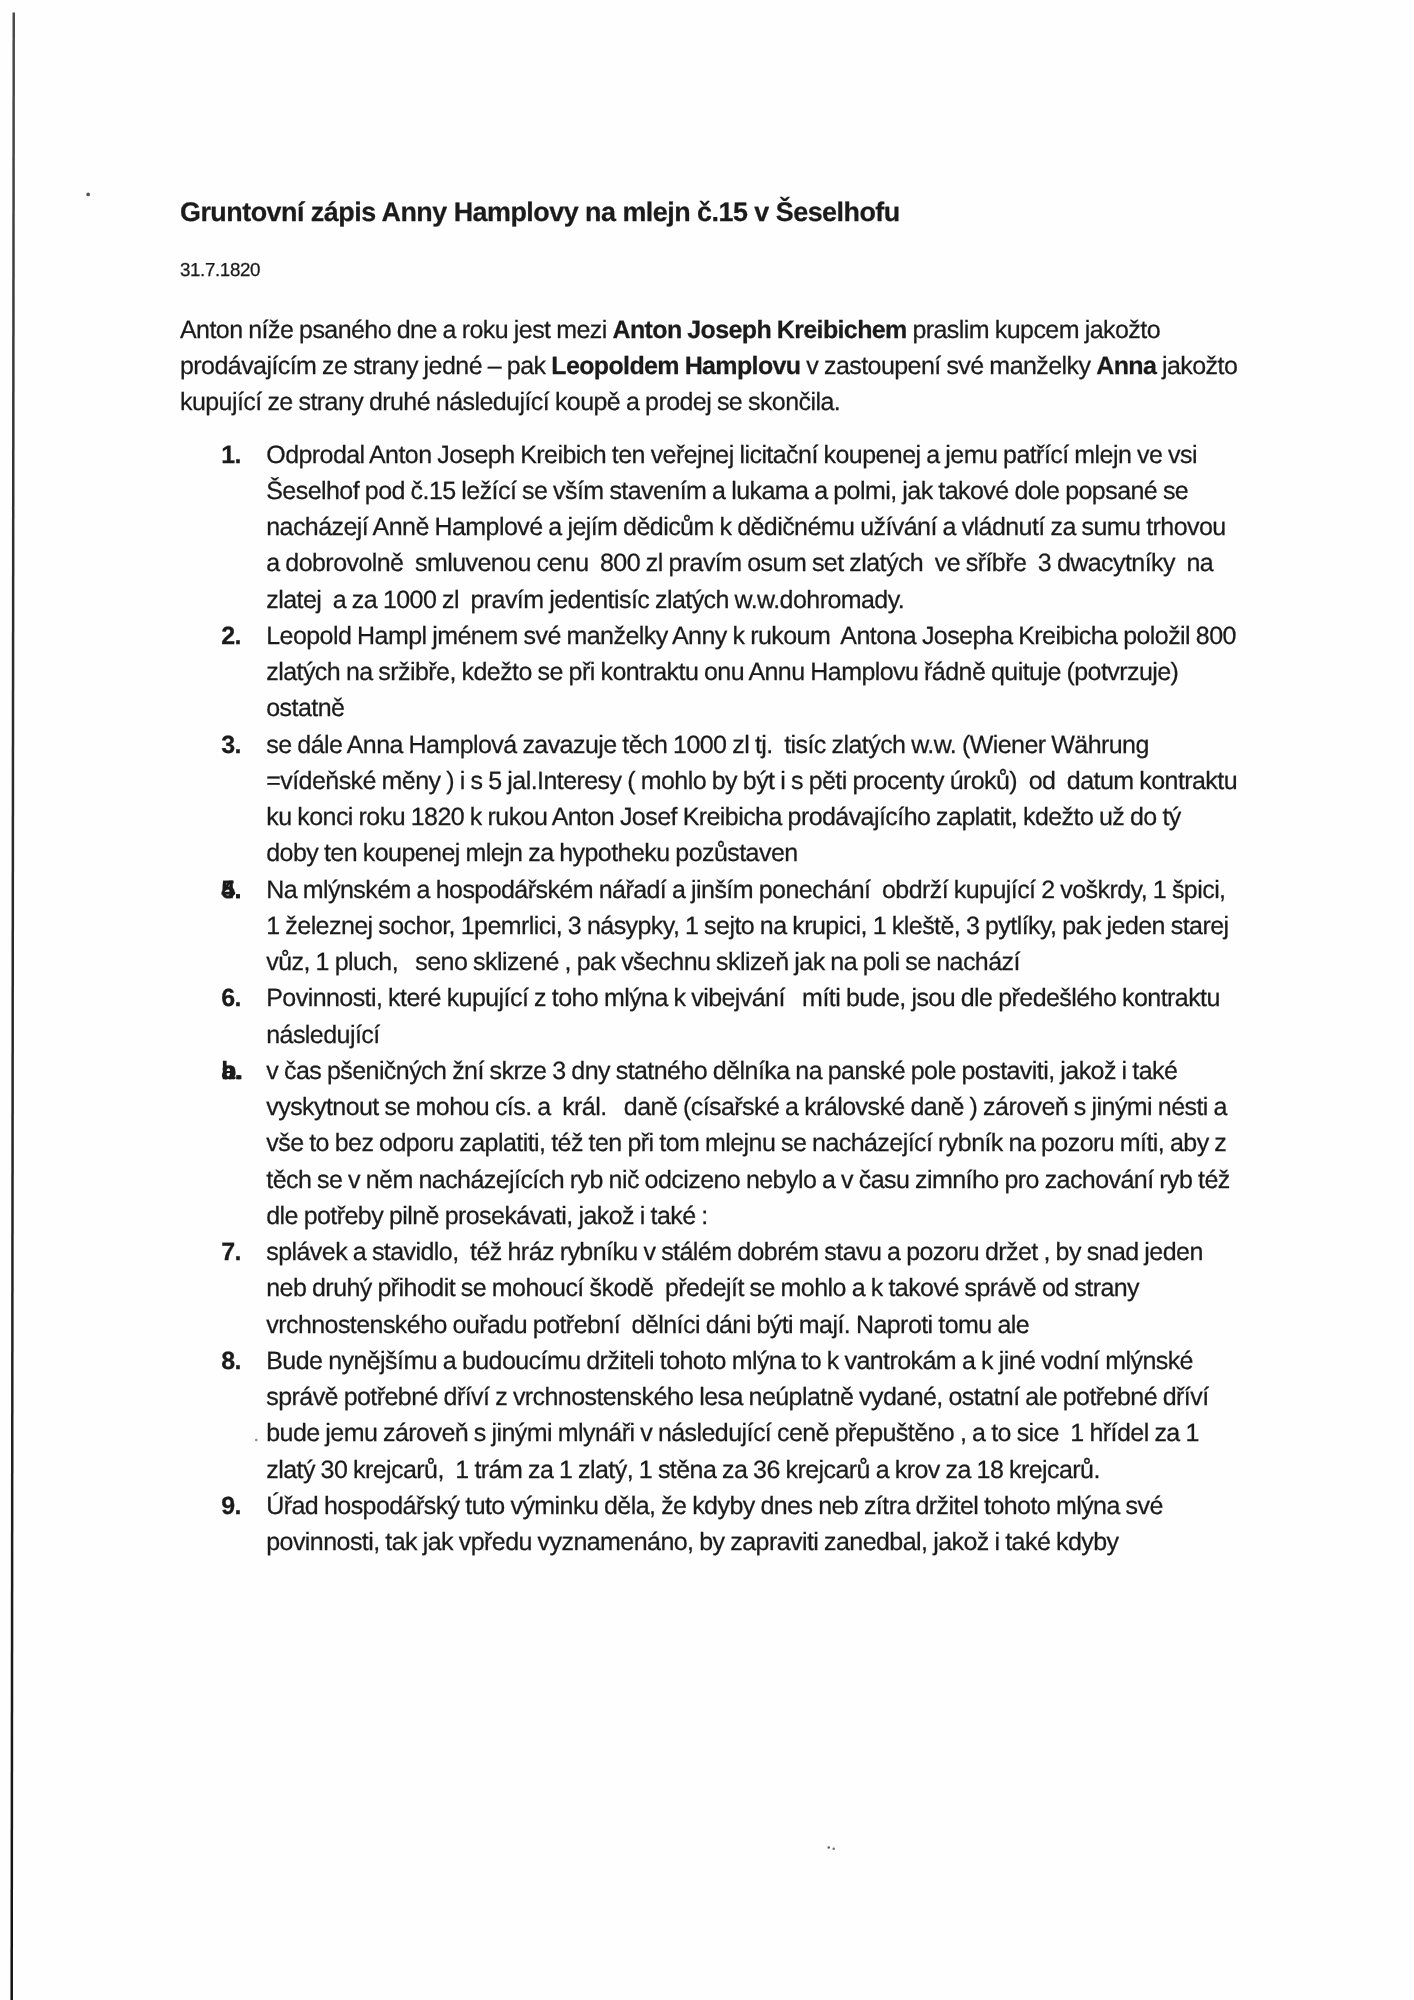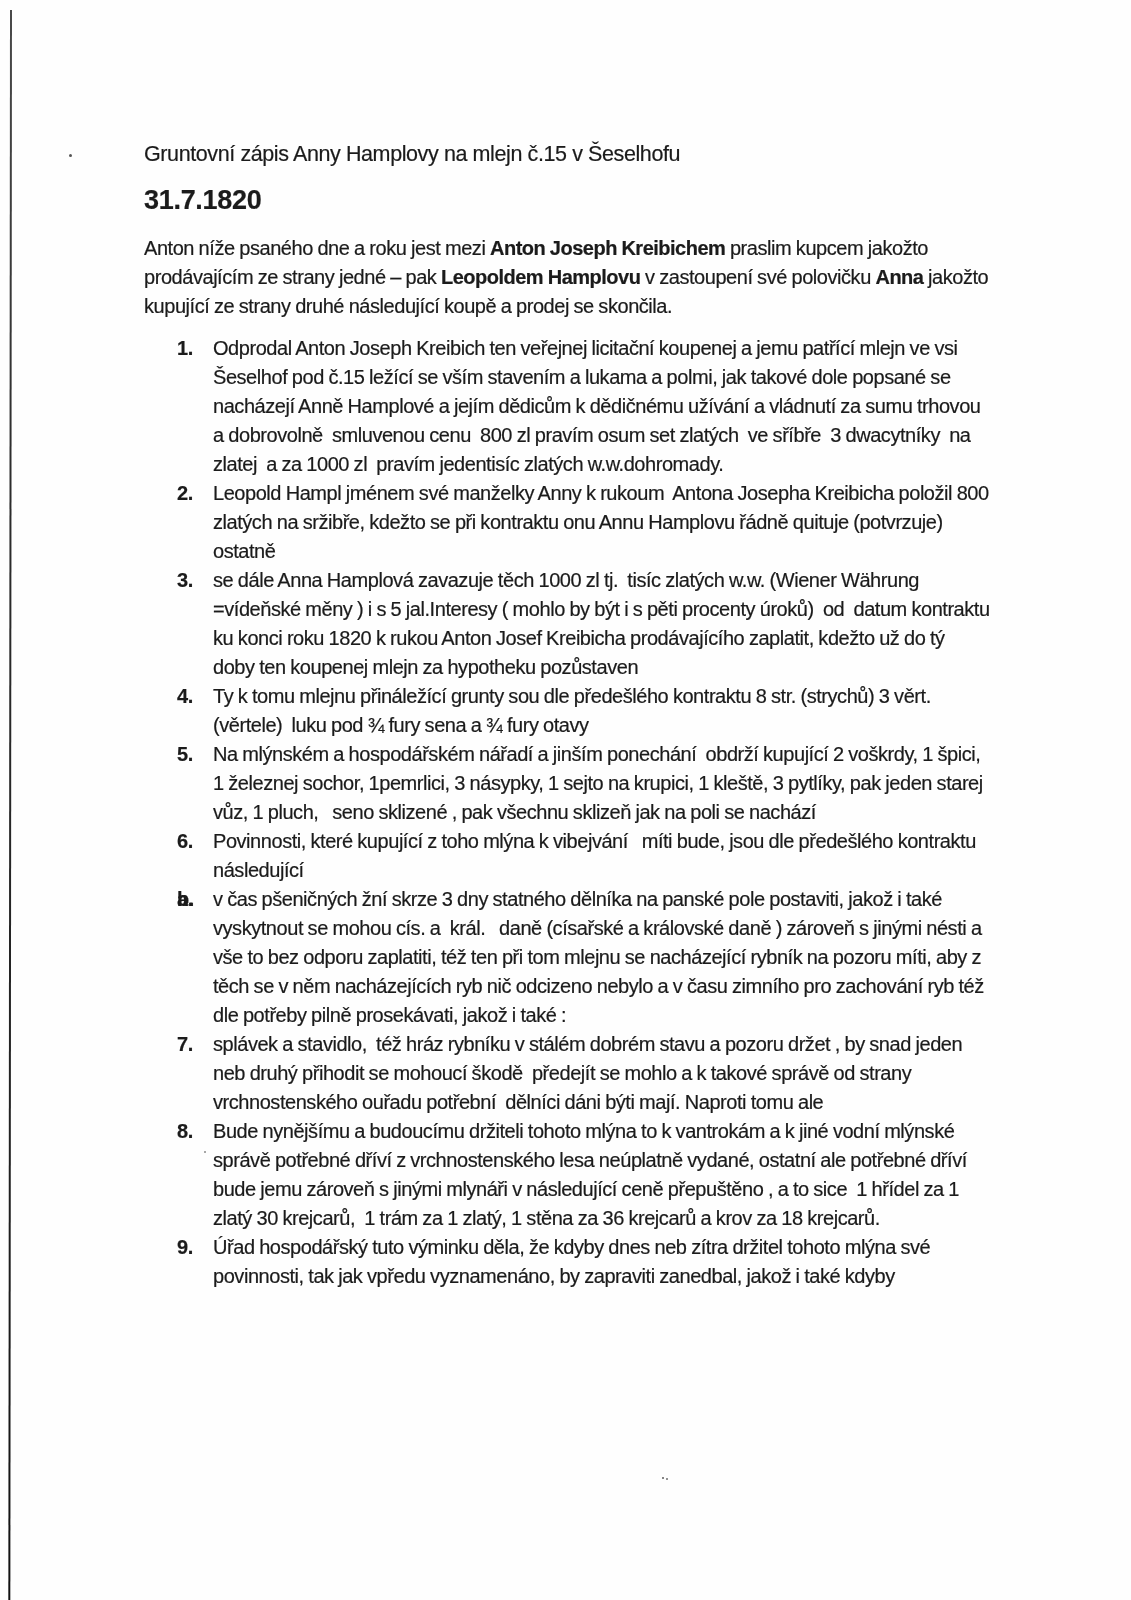--- a/index.html
+++ b/index.html
@@ -51,28 +51,28 @@
     box-shadow: 4px 1px 0 0 #6f6f6f;
   }
   .content {
     position: absolute;
     left: 144px;
     top: 140px;
     width: 848px;
   }
   .title {
     font-size: 21.5px;
-    font-weight: 400;
+    font-weight: 700;
     line-height: 29px;
     letter-spacing: -0.4px;
-    margin: 0 0 17px 0;
+    margin: 16px 0 17px 0;
   }
   .date {
-    font-size: 27px;
-    font-weight: 700;
+    font-size: 15px;
+    font-weight: 400;
     line-height: 29px;
     letter-spacing: -0.3px;
     margin: 0 0 19px 0;
   }
   .intro {
     font-size: 20px;
     line-height: 29px;
     letter-spacing: -0.45px;
     word-spacing: -0.5px;
     white-space: pre-wrap;
@@ -108,26 +108,26 @@
 
 <div class="page">
   <div class="scan-line"></div>
   <div class="scan-dot-1"></div>
   <div class="scan-dot-2"></div>
   <div class="scan-mark"></div>
 
   <div class="content">
     <h1 class="title">Gruntovní zápis Anny Hamplovy na mlejn č.15 v Šeselhofu</h1>
     <p class="date">31.7.1820</p>
-    <p class="intro"><span>Anton níže psaného dne a roku jest mezi </span><b>Anton Joseph Kreibichem</b><span> praslim kupcem jakožto prodávajícím ze strany jedné – pak </span><b>Leopoldem Hamplovu</b><span> v zastoupení své polovičku </span><b>Anna</b><span> jakožto kupující ze strany druhé následující koupě a prodej se skončila.</span></p>
+    <p class="intro"><span>Anton níže psaného dne a roku jest mezi </span><b>Anton Joseph Kreibichem</b><span> praslim kupcem jakožto prodávajícím ze strany jedné – pak </span><b>Leopoldem Hamplovu</b><span> v zastoupení své manželky </span><b>Anna</b><span> jakožto kupující ze strany druhé následující koupě a prodej se skončila.</span></p>
     <ol class="items">
         <li class="item"><span class="marker">1.</span><span class="txt">Odprodal Anton Joseph Kreibich ten veřejnej licitační koupenej a jemu patřící mlejn ve vsi Šeselhof pod č.15 ležící se vším stavením a lukama a polmi, jak takové dole popsané se nacházejí Anně Hamplové a jejím dědicům k dědičnému užívání a vládnutí za sumu trhovou a dobrovolně  smluvenou cenu  800 zl pravím osum set zlatých  ve sříbře  3 dwacytníky  na zlatej  a za 1000 zl  pravím jedentisíc zlatých w.w.dohromady.</span></li>
         <li class="item"><span class="marker">2.</span><span class="txt">Leopold Hampl jménem své manželky Anny k rukoum  Antona Josepha Kreibicha položil 800 zlatých na sržibře, kdežto se při kontraktu onu Annu Hamplovu řádně quituje (potvrzuje) ostatně</span></li>
         <li class="item"><span class="marker">3.</span><span class="txt">se dále Anna Hamplová zavazuje těch 1000 zl tj.  tisíc zlatých w.w. (Wiener Währung =vídeňské měny ) i s 5 jal.Interesy ( mohlo by být i s pěti procenty úroků)  od  datum kontraktu ku konci roku 1820 k rukou Anton Josef Kreibicha prodávajícího zaplatit, kdežto už do tý doby ten koupenej mlejn za hypotheku pozůstaven</span></li>
-        <li class="item"><span class="marker">4.</span><span class="txt">Ty k tomu mlejnu přináležící grunty sou dle předešlého kontraktu 8 str. (strychů) 3 věrt. (věrtele)  luku pod ¾ fury sena a ¾ fury otavy</span></li>
+        <li class="item"><span class="marker">4.</span></li>
         <li class="item"><span class="marker">5.</span><span class="txt">Na mlýnském a hospodářském nářadí a jinším ponechání  obdrží kupující 2 voškrdy, 1 špici, 1 železnej sochor, 1pemrlici, 3 násypky, 1 sejto na krupici, 1 kleště, 3 pytlíky, pak jeden starej vůz, 1 pluch,   seno sklizené , pak všechnu sklizeň jak na poli se nachází</span></li>
         <li class="item"><span class="marker">6.</span><span class="txt">Povinnosti, které kupující z toho mlýna k vibejvání   míti bude, jsou dle předešlého kontraktu následující</span></li>
         <li class="item"><span class="marker">a.</span></li>
         <li class="item"><span class="marker">b.</span><span class="txt">v čas pšeničných žní skrze 3 dny statného dělníka na panské pole postaviti, jakož i také vyskytnout se mohou cís. a  král.   daně (císařské a královské daně ) zároveň s jinými nésti a vše to bez odporu zaplatiti, též ten při tom mlejnu se nacházející rybník na pozoru míti, aby z těch se v něm nacházejících ryb nič odcizeno nebylo a v času zimního pro zachování ryb též dle potřeby pilně prosekávati, jakož i také :</span></li>
         <li class="item"><span class="marker">7.</span><span class="txt">splávek a stavidlo,  též hráz rybníku v stálém dobrém stavu a pozoru držet , by snad jeden neb druhý přihodit se mohoucí škodě  předejít se mohlo a k takové správě od strany vrchnostenského ouřadu potřební  dělníci dáni býti mají. Naproti tomu ale</span></li>
         <li class="item"><span class="marker">8.</span><span class="txt">Bude nynějšímu a budoucímu držiteli tohoto mlýna to k vantrokám a k jiné vodní mlýnské správě potřebné dříví z vrchnostenského lesa neúplatně vydané, ostatní ale potřebné dříví bude jemu zároveň s jinými mlynáři v následující ceně přepuštěno , a to sice  1 hřídel za 1 zlatý 30 krejcarů,  1 trám za 1 zlatý, 1 stěna za 36 krejcarů a krov za 18 krejcarů.</span></li>
         <li class="item"><span class="marker">9.</span><span class="txt">Úřad hospodářský tuto výminku děla, že kdyby dnes neb zítra držitel tohoto mlýna své povinnosti, tak jak vpředu vyznamenáno, by zapraviti zanedbal, jakož i také kdyby</span></li>
       </ol>
   </div>
 </div>

